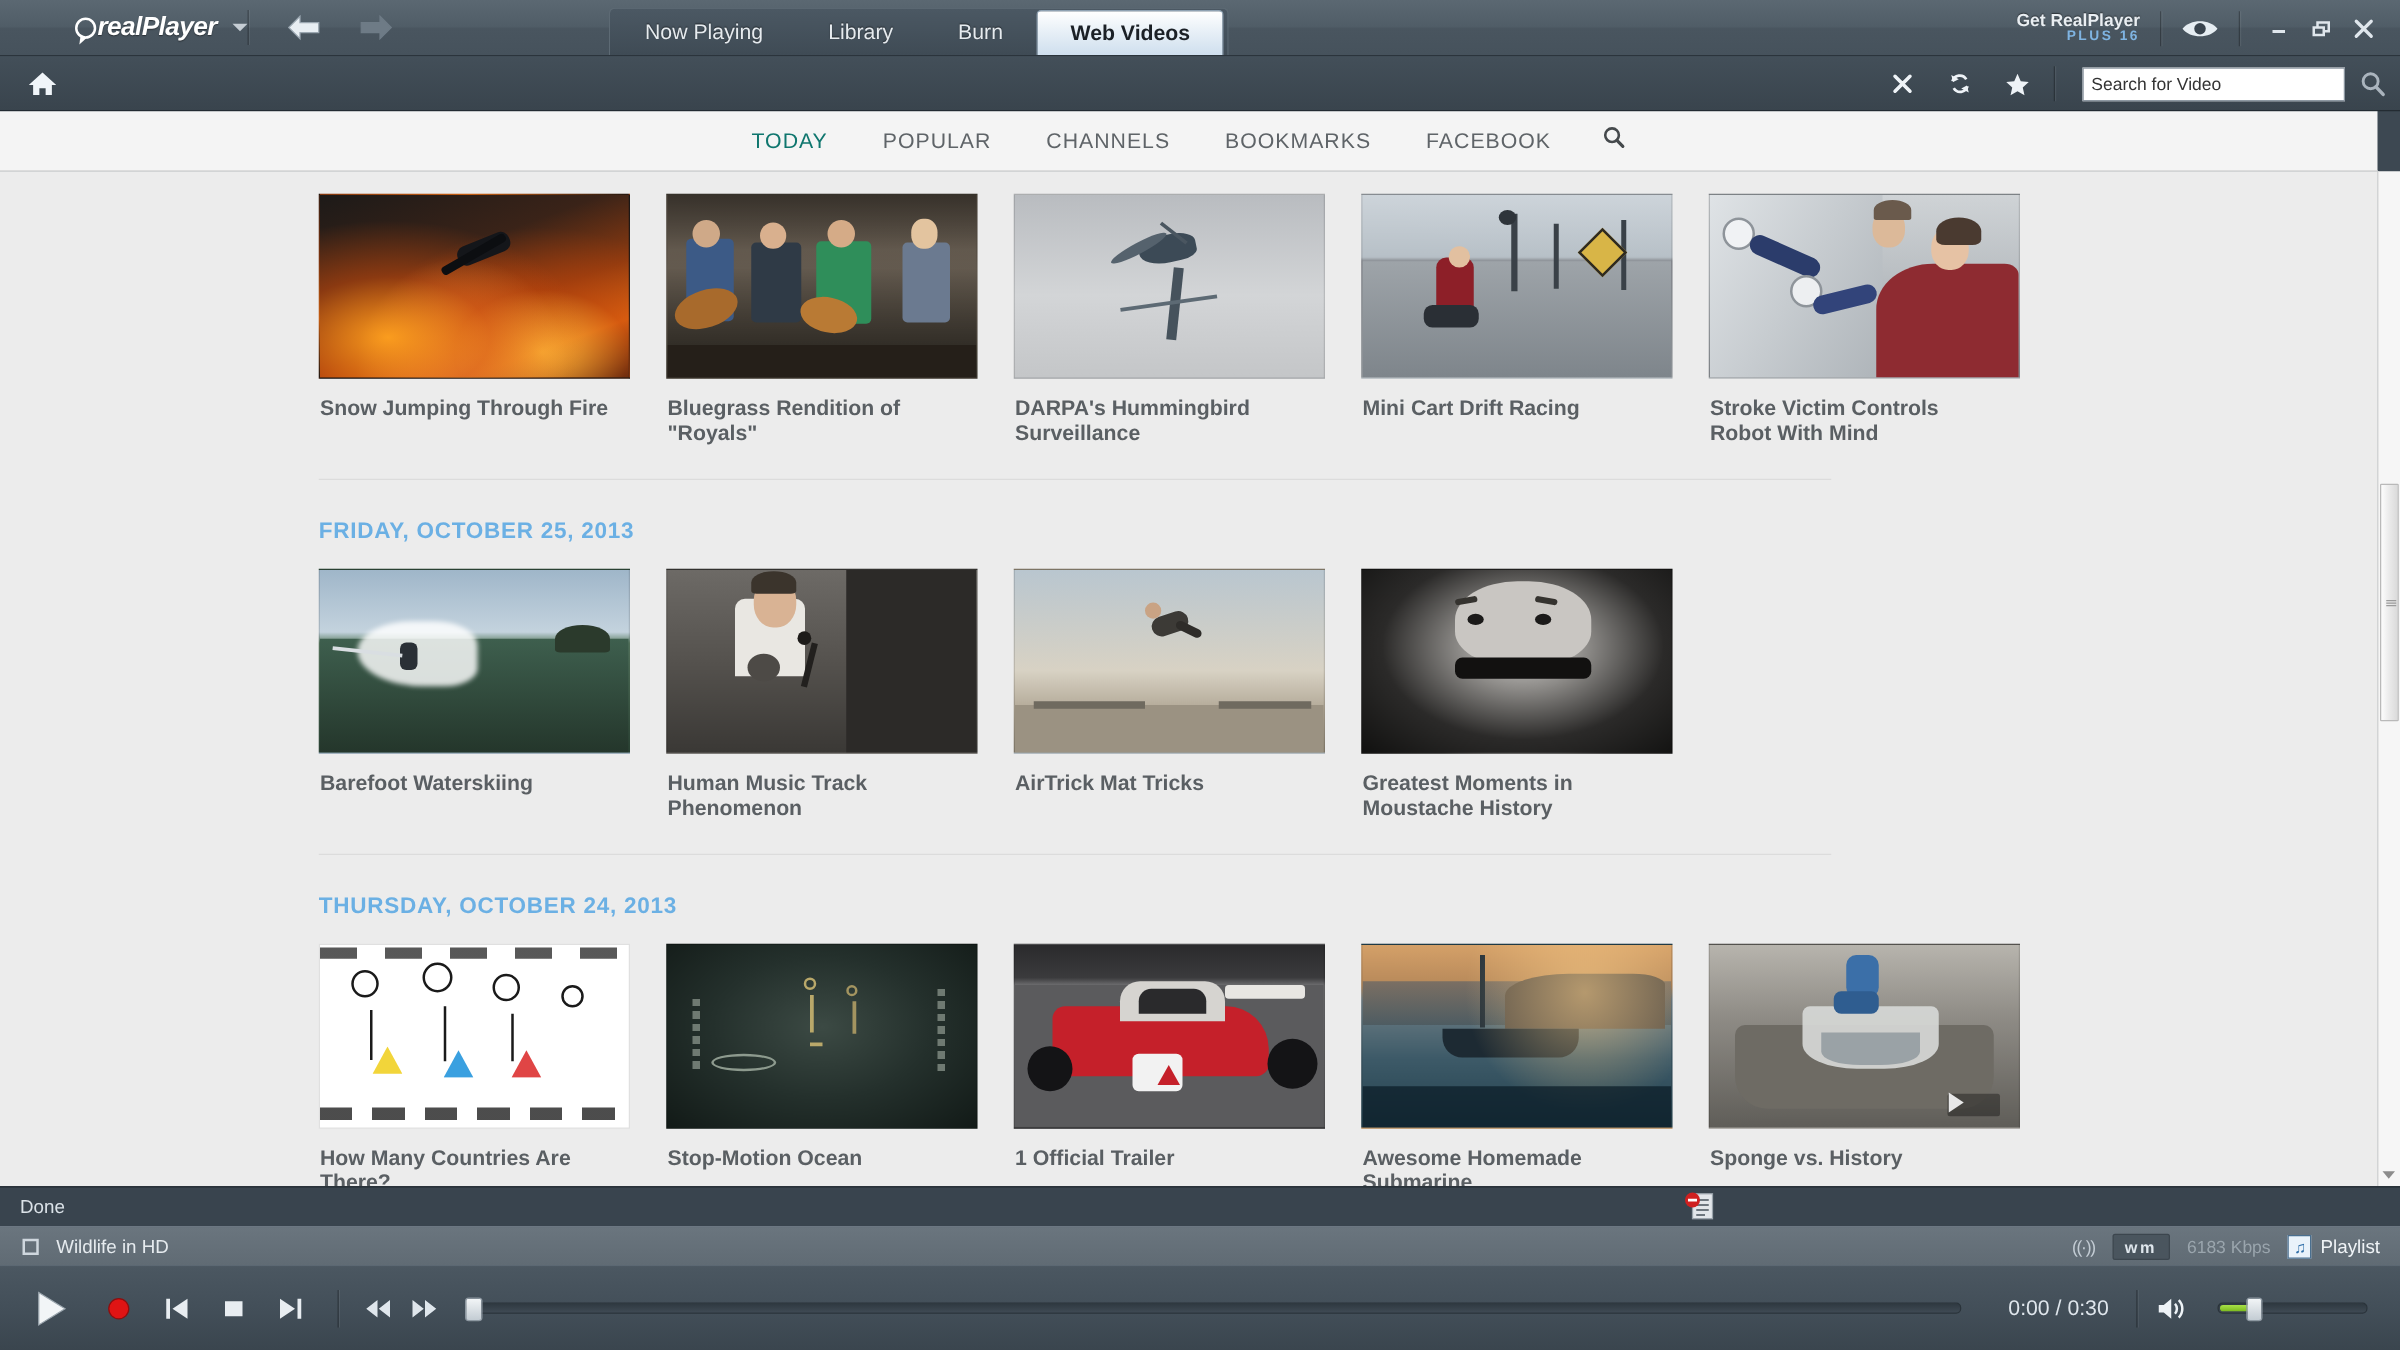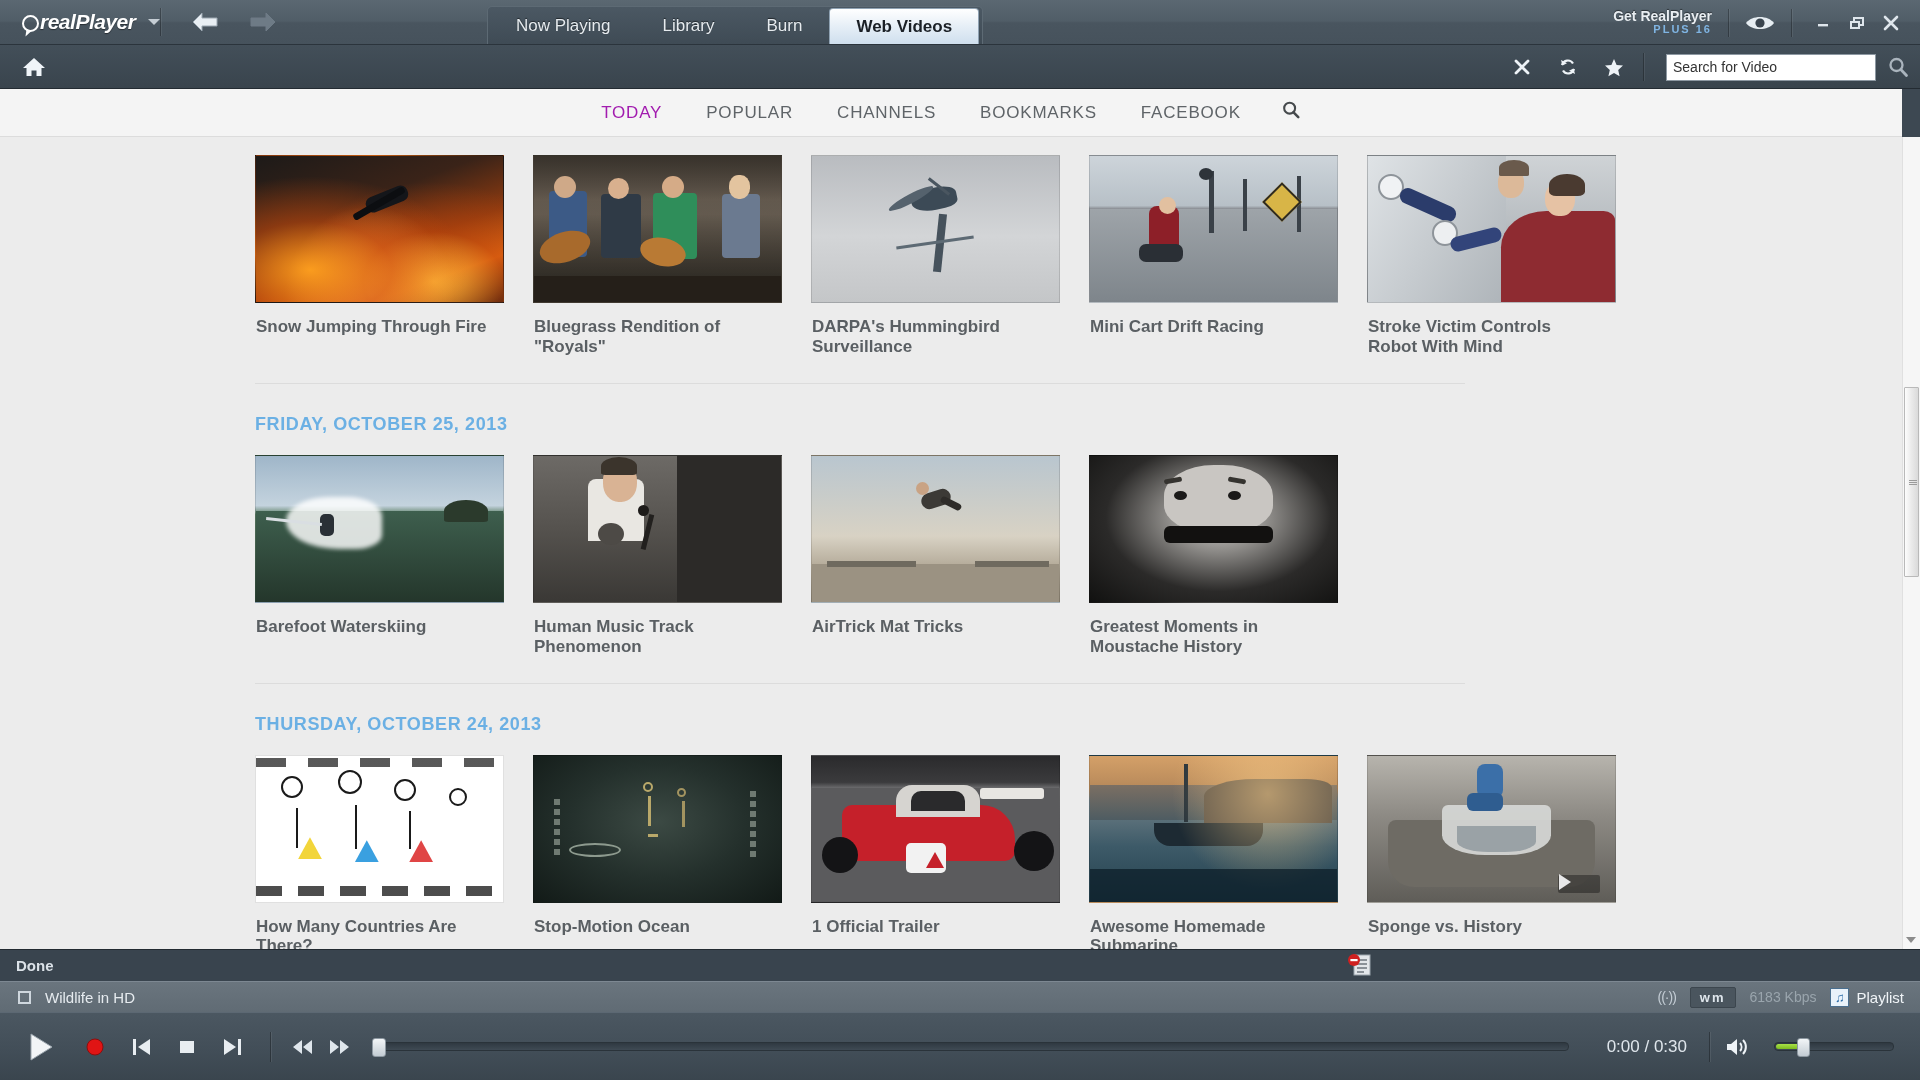--- a/index.html
+++ b/index.html
@@ -12,21 +12,21 @@
 
   
   .titlebar {
     position: absolute; left: 0; top: 0; width: 1920px; height: 45px;
     background: linear-gradient(to bottom, #5b6872 0%, #505d67 48%, #49555f 52%, #46525c 100%);
     border-bottom: 1px solid #2b343c;
     display: flex; align-items: center;
   }
   .logo-area {
     width: 160px; height: 45px; display: flex; align-items: center;
-    padding-left: 22px; gap: 9px;
+    padding-left: 22px; gap: 9px; margin-left: 38px;
   }
   .logo-text {
     font-size: 21px; font-style: italic; font-weight: bold; color: #ffffff;
     letter-spacing: -0.5px; white-space: nowrap;
     text-shadow: 0 1px 1px rgba(0,0,0,.45);
   }
   .logo-text .r-mark { font-style: italic; }
   .logo-bubble {
     display: inline-block; position: relative; width: 17px; height: 17px;
     border: 2.5px solid #fff; border-radius: 50%; vertical-align: -3px;
@@ -108,21 +108,21 @@
   .search-go { width: 44px; display: flex; align-items: center; justify-content: center; }
 
   
   .webnav {
     position: absolute; left: 0; top: 89px; width: 1902px; height: 48px;
     background: #f4f4f4; border-bottom: 1px solid #dcdcdc;
     display: flex; align-items: center; justify-content: center; gap: 0;
   }
   .wn-item { font-size: 17px; color: #5f6468; letter-spacing: .8px;
              padding: 0 22px; cursor: default; }
-  .wn-item.active { color: #a21caf; }
+  .wn-item.active { color: #0f766e; }
 
   
   .content {
     position: absolute; left: 0; top: 137px; width: 1902px; height: 812px;
     background: #ececec; overflow: hidden;
   }
   .inner { padding: 0 215px; position: relative; font-weight: bold; }
   .group { padding-bottom: 4px; }
   .date-head {
     font-size: 18px; color: #6bb0e4; letter-spacing: .6px;
@@ -155,21 +155,21 @@
   .vsb-down {
     position: absolute; left: 3px; bottom: 6px; width: 0; height: 0;
     border-left: 5px solid transparent; border-right: 5px solid transparent;
     border-top: 6px solid #8c8c8c;
   }
 
   
   .statusbar {
     position: absolute; left: 0; top: 949px; width: 1920px; height: 32px;
     background: #39444e; border-top: 1px solid #222a31;
-    display: flex; align-items: center; font-weight: bold;
+    display: flex; align-items: center;
   }
   .status-text { font-size: 15px; color: #dbe2e8; padding-left: 16px; }
   .status-right { position: absolute; right: 548px; top: 3px; }
 
   .nowbar {
     position: absolute; left: 0; top: 981px; width: 1920px; height: 31px;
     background: linear-gradient(to bottom,#6a757e,#606b74);
     border-top: 1px solid #7d8892;
     display: flex; align-items: center;
   }

